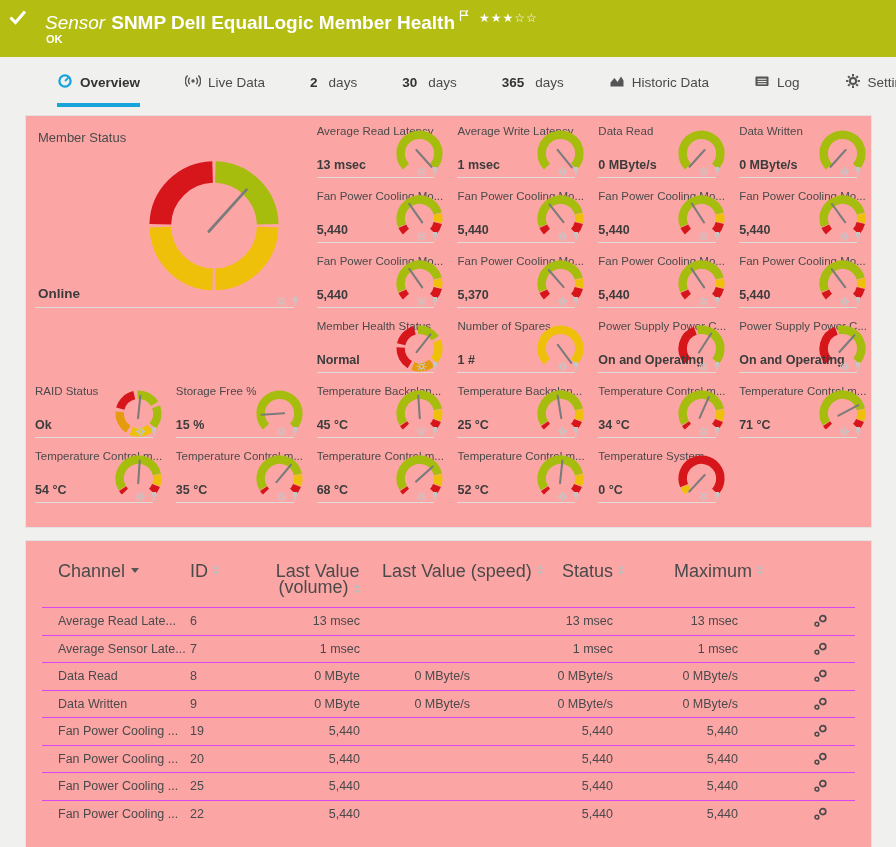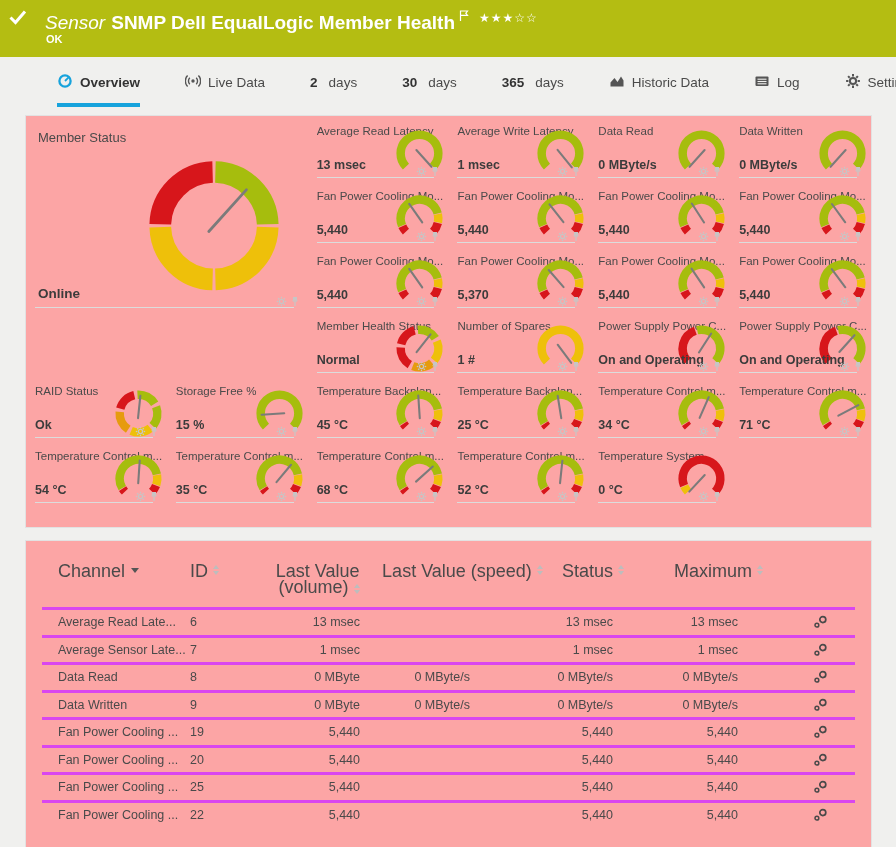--- a/index.html
+++ b/index.html
@@ -51,21 +51,21 @@
   .th .hc{display:flex;align-items:flex-start;line-height:16px;cursor:pointer;}
   .th .hc0{padding-left:16px;}
   .th .hc2{justify-self:center;width:84px;text-align:right;display:block;}
   .th .hc3{justify-self:center;white-space:nowrap;}
   .th .hc4,.th .hc5{padding-left:12px;}
   .sort-both{display:inline-flex;flex-direction:column;margin-left:5px;margin-top:2px;}
   .arr-u{width:0;height:0;border-left:3.5px solid transparent;border-right:3.5px solid transparent;border-bottom:4px solid #bdbdbd;margin-bottom:2px;}
   .arr-d{width:0;height:0;border-left:3.5px solid transparent;border-right:3.5px solid transparent;border-top:4px solid #bdbdbd;}
   .arr-desc{width:0;height:0;border-left:4px solid transparent;border-right:4px solid transparent;border-top:5px solid #555;margin-left:6px;margin-top:5px;}
   .sort-both.inwrap{display:inline-flex;vertical-align:middle;}
-  .trow{display:grid;grid-template-columns:148px 70px 100px 110px 143px 125px 1fr;align-items:center;height:27.5px;border-top:3px solid #d946ef;font-size:12.5px;color:#4a4a4a;}
+  .trow{display:grid;grid-template-columns:148px 70px 100px 110px 143px 125px 1fr;align-items:center;height:27.5px;border-top:1px solid #d946ef;font-size:12.5px;color:#4a4a4a;}
   .trow .tc0{padding-left:16px;white-space:nowrap;cursor:pointer;}
   .trow .tc1{text-align:left;}
   .trow .tc2,.trow .tc3,.trow .tc4,.trow .tc5{text-align:right;}
   .trow .tce{justify-self:end;margin-right:27px;display:flex;align-items:center;cursor:pointer;}
 </style>
 </head>
 <body>
 
 <div class="topbar">
   <span class="check">

